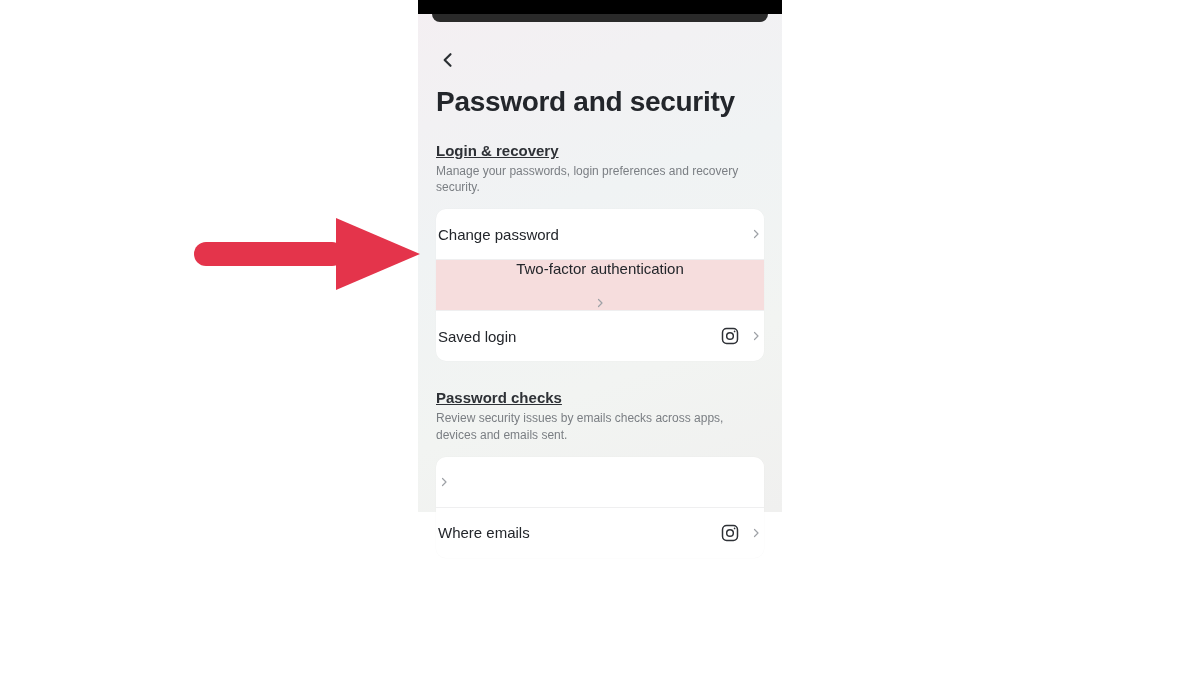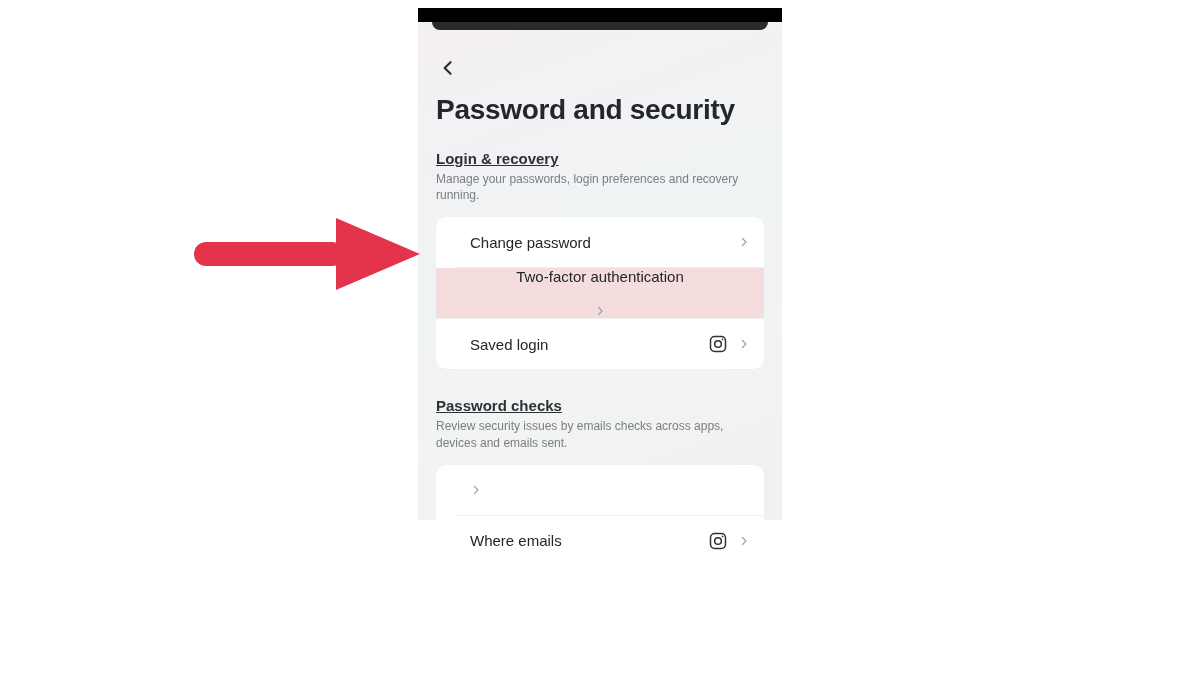--- a/index.html
+++ b/index.html
@@ -10,21 +10,21 @@
     background: #ffffff;
     font-family: -apple-system, BlinkMacSystemFont, "Segoe UI", Helvetica, Arial, sans-serif;
     overflow: hidden;
     position: relative;
   }
 
   
   .device {
     position: absolute;
     left: 418px;
-    top: 8px;
+    top: 0;
     width: 364px;
     height: 512px;
     background: linear-gradient(160deg, #f4eff2 0%, #f0f3f4 40%, #f2f4f2 70%, #f0f0ef 100%);
     box-sizing: border-box;
   }
 
   .status-strip {
     height: 14px;
     background: #000;
   }
@@ -79,25 +79,24 @@
     background: #ffffff;
     border-radius: 10px;
     overflow: hidden;
     box-shadow: 0 0 0 0.5px rgba(0,0,0,0.02);
     margin-bottom: 28px;
   }
 
   .row {
     display: flex;
     align-items: center;
-    padding: 0 14px;
+    padding: 0 2px;
     height: 50px;
     border-bottom: 1px solid #efeff0;
     cursor: pointer;
-    margin-left: 20px;
   }
   .row:last-child { border-bottom: none; }
 
   .row-label {
     flex: 1;
     font-size: 15px;
     color: #23262b;
     font-weight: 500;
   }
 
@@ -150,21 +149,21 @@
 
     <div class="back-btn">
       <svg viewBox="0 0 24 24" width="20" height="20" fill="none" stroke="currentColor" stroke-width="2.6" stroke-linecap="round" stroke-linejoin="round">
         <polyline points="15 5 8 12 15 19"></polyline>
       </svg>
     </div>
 
     <div class="page-title">Password and security</div>
 
     <div class="section-heading">Login &amp; recovery</div>
-    <div class="section-sub">Manage your passwords, login preferences and recovery running.</div>
+    <div class="section-sub">Manage your passwords, login preferences and recovery security.</div>
 
     <div class="card">
 
       <div class="row">
         <span class="row-label">Change password</span>
         <span class="row-trailing">
           <svg class="chevron-svg" viewBox="0 0 24 24" fill="none" stroke="currentColor" stroke-width="2.4" stroke-linecap="round" stroke-linejoin="round">
               <polyline points="9 5 16 12 9 19"></polyline>
             </svg>
         </span>

